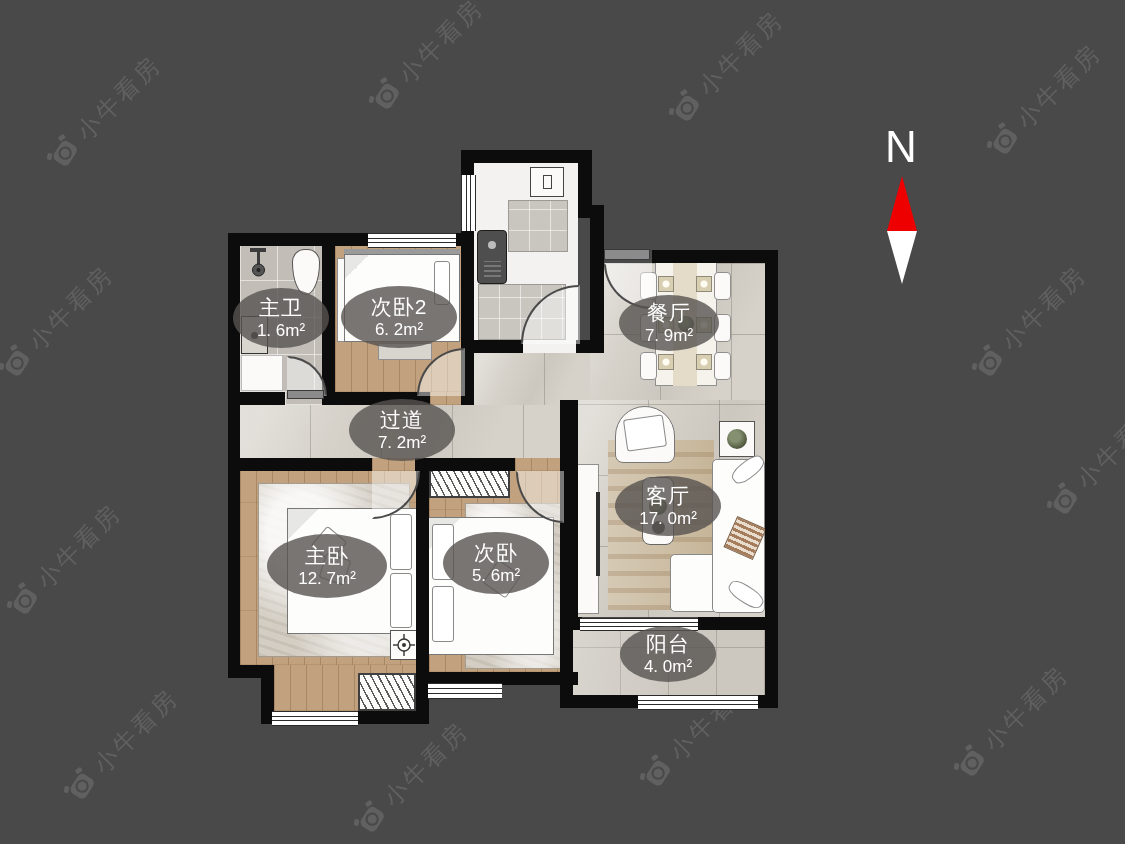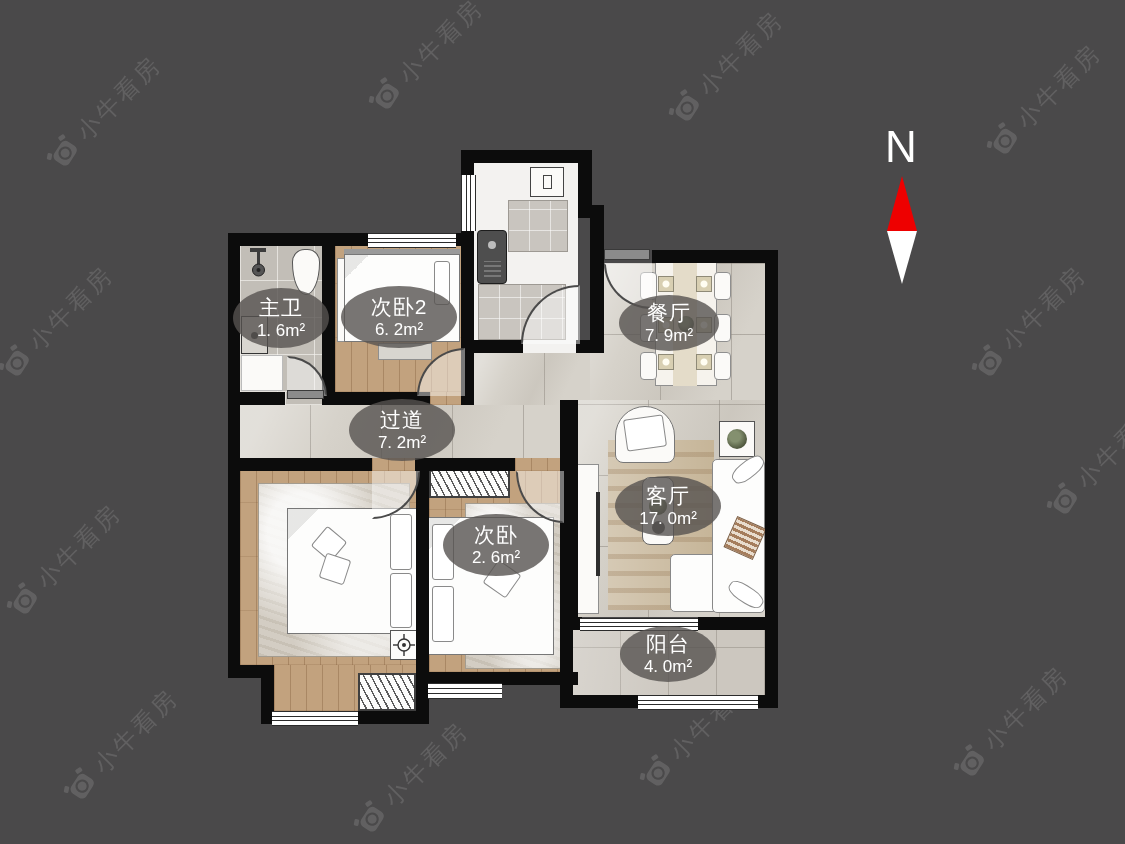--- a/index.html
+++ b/index.html
@@ -269,23 +269,27 @@
     <span class="rarea">7. 9m²</span>
   </div>
   <div class="bubble" style="left:402px;top:430px;width:106px;height:62px">
     <span class="rname">过道</span>
     <span class="rarea">7. 2m²</span>
   </div>
   <div class="bubble" style="left:668px;top:506px;width:106px;height:60px">
     <span class="rname">客厅</span>
     <span class="rarea">17. 0m²</span>
   </div>
-  <div class="bubble" style="left:496px;top:545px;width:106px;height:62px">
+  <div class="bubble" style="left:327px;top:566px;width:120px;height:64px">
+    <span class="rname">主卧</span>
+    <span class="rarea">12. 7m²</span>
+  </div>
+  <div class="bubble" style="left:496px;top:563px;width:106px;height:62px">
     <span class="rname">次卧</span>
-    <span class="rarea">2. 6m²</span>
+    <span class="rarea">5. 6m²</span>
   </div>
   <div class="bubble" style="left:668px;top:654px;width:96px;height:56px">
     <span class="rname">阳台</span>
     <span class="rarea">4. 0m²</span>
   </div>
 </div>
 
 <div class="compass-n" style="left:901px;top:122px">N</div>
 <svg class="needle" style="left:884px;top:174px" width="36" height="112" viewBox="0 0 36 112">
   <polygon points="18,2 3,57 33,57" fill="#ee0000"></polygon>

